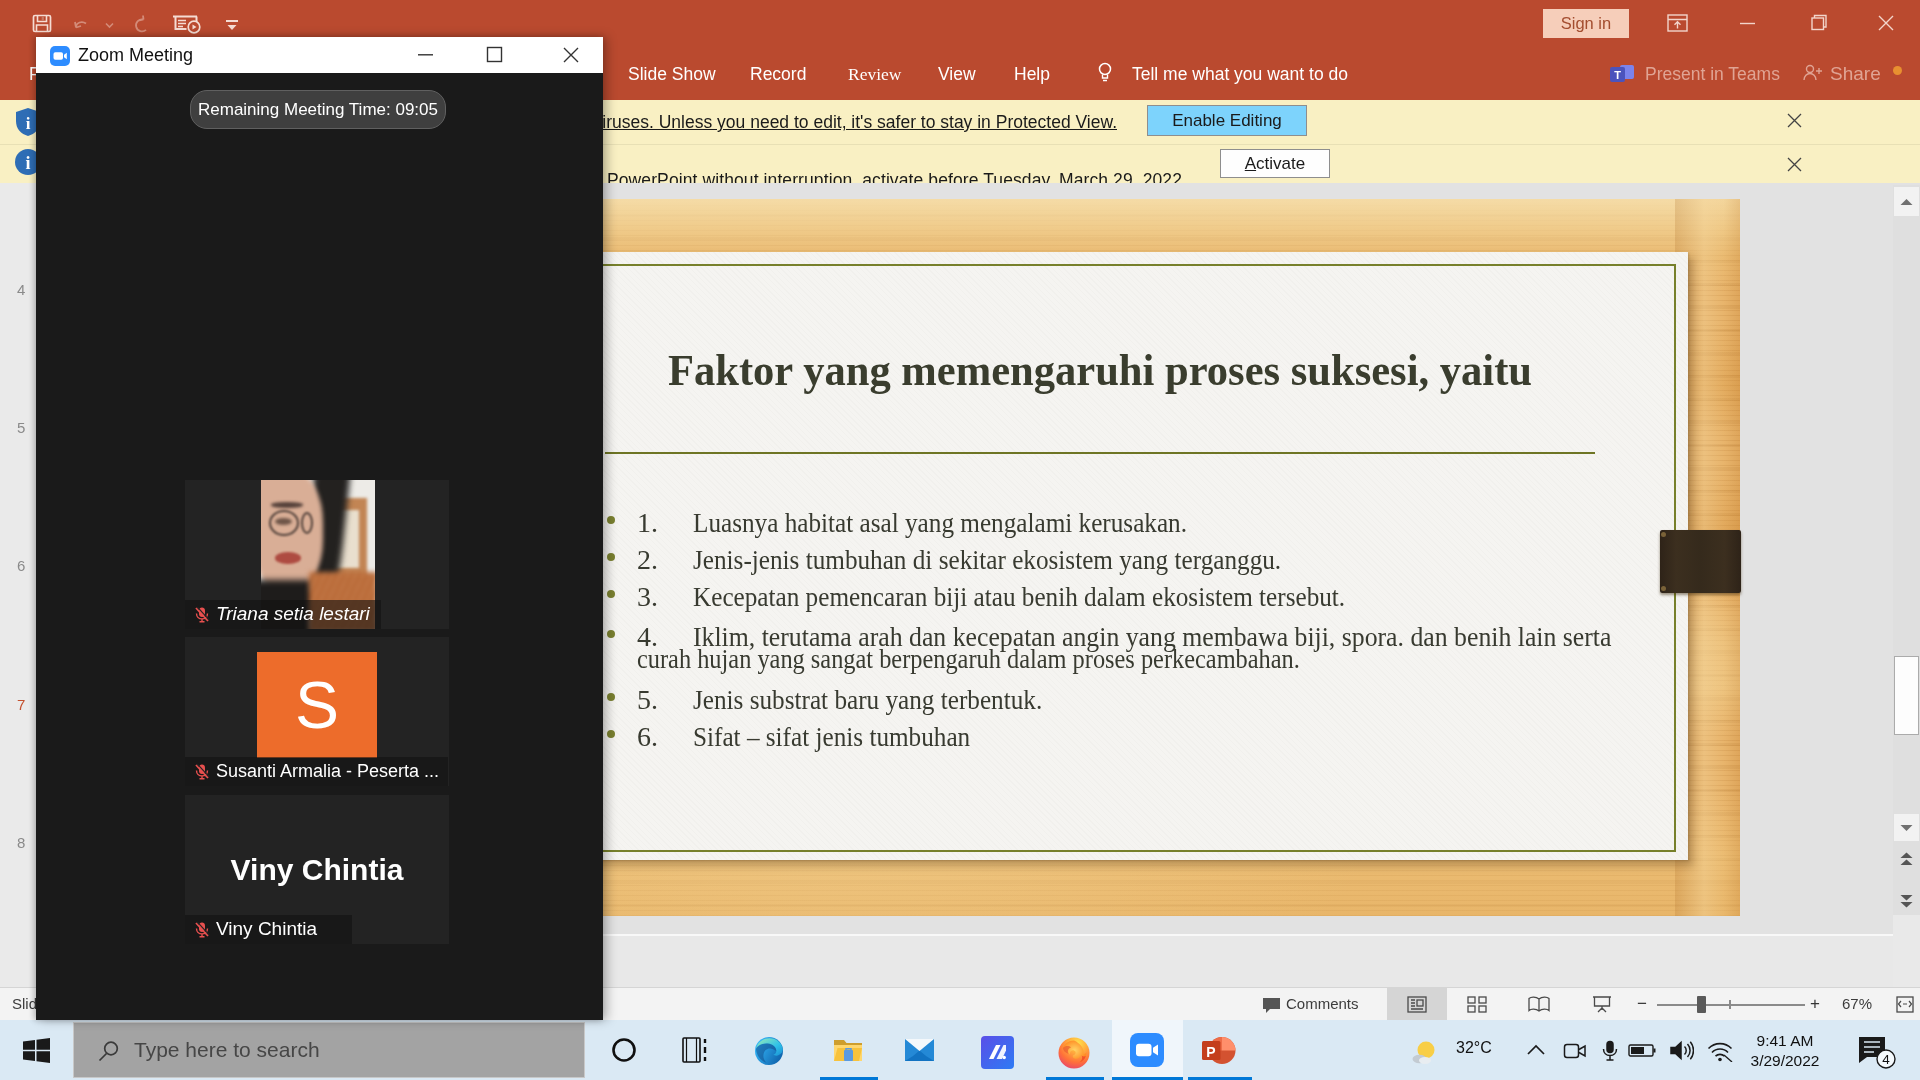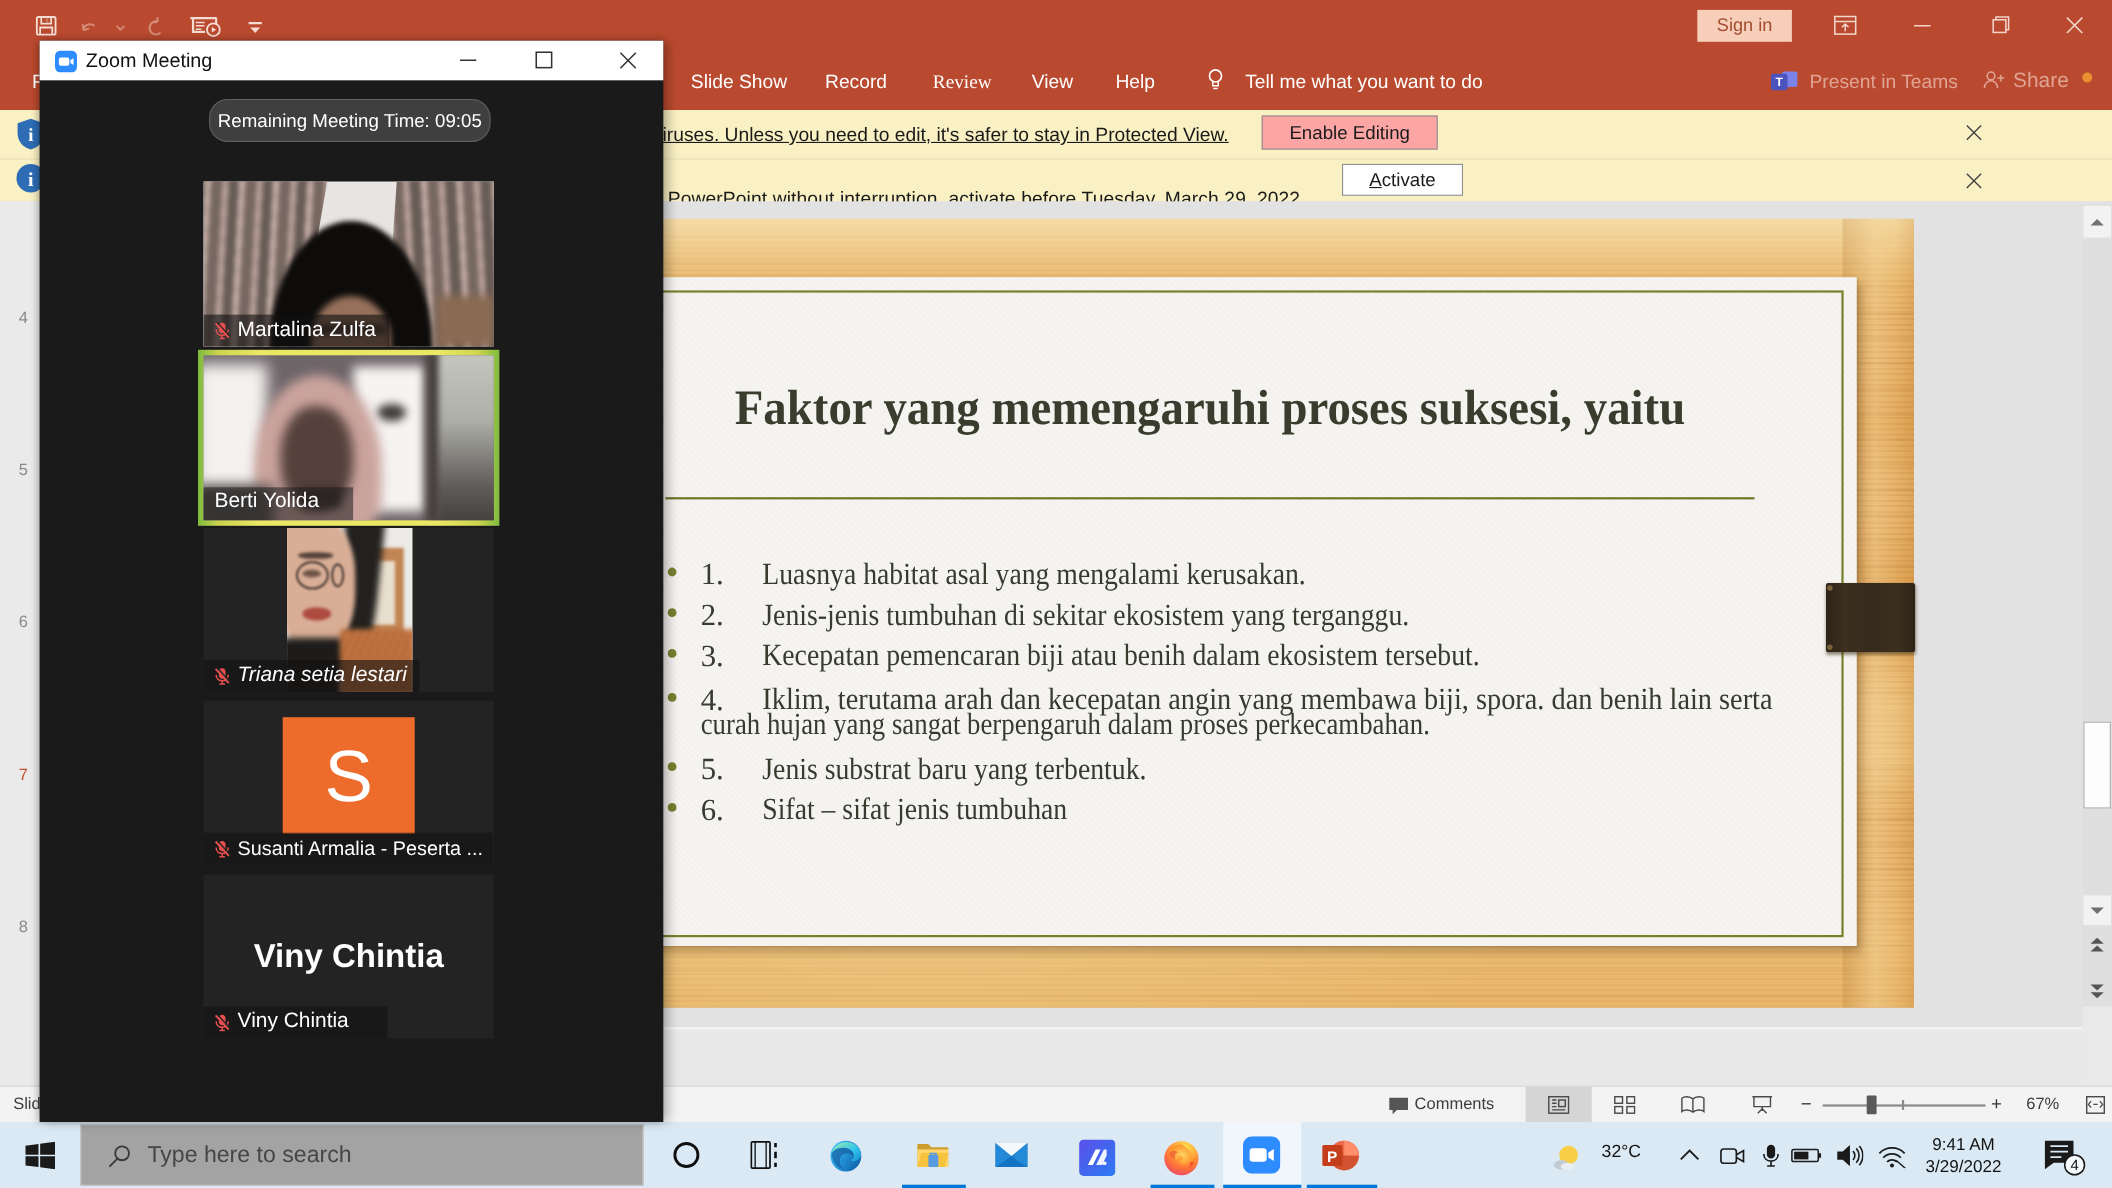--- a/index.html
+++ b/index.html
@@ -76,21 +76,21 @@
   <div class="a" style="left:1830px;top:55px;height:40px;color:#E0A494;font-size:19px;line-height:38px;">Share</div>
   <div class="a" style="left:1893px;top:66px;width:9px;height:9px;border-radius:50%;background:#E89030;"></div>
 </div>
 
 <div class="a" id="msgbar1" style="left:0;top:100px;width:1920px;height:44px;background:#F9F0C3;">
   <svg class="a" style="left:15px;top:7px;" width="26" height="30" viewBox="0 0 26 30">
     <path d="M13 1 L25 5 V14 C25 22 20 27 13 29 C6 27 1 22 1 14 V5 Z" fill="#2E6DB5"></path>
     <text x="13" y="21.5" font-size="17" font-weight="bold" fill="#fff" text-anchor="middle" font-family="Liberation Serif">i</text>
   </svg>
   <div class="a" style="right:803px;top:0;height:44px;color:#1A1A1A;font-size:17.5px;line-height:44px;white-space:nowrap;"><span style="text-decoration:underline;">Be careful—files from the Internet can contain viruses. Unless you need to edit, it's safer to stay in Protected View.</span></div>
-  <div class="a" style="left:1147px;top:5px;width:160px;height:31px;background:#fca5a5;border:1px solid #8E8E8E;color:#1A1A1A;font-size:17px;line-height:29px;text-align:center;">Enable Editing</div>
+  <div class="a" style="left:1147px;top:5px;width:160px;height:31px;background:#7dd3fc;border:1px solid #8E8E8E;color:#1A1A1A;font-size:17px;line-height:29px;text-align:center;">Enable Editing</div>
   <svg class="a" style="left:1786px;top:13px;" width="17" height="16" viewBox="0 0 17 16" stroke="#444" stroke-width="1.3">
         <path d="M2 1 L15 14 M15 1 L2 14"></path>
       </svg>
 </div>
 <div class="a" id="msgbar2" style="left:0;top:144px;width:1920px;height:39px;background:#F9F0C3;border-top:1px solid #E8E0B5;">
   <svg class="a" style="left:14px;top:3px;" width="28" height="28" viewBox="0 0 28 28">
     <circle cx="14" cy="14" r="13" fill="#2E6DB5"></circle>
     <text x="14" y="21" font-size="18" font-weight="bold" fill="#fff" text-anchor="middle" font-family="Liberation Serif">i</text>
   </svg>
   <div class="a" style="left:607px;top:16px;height:38px;color:#1A1A1A;font-size:17.5px;letter-spacing:0.1px;line-height:38px;white-space:nowrap;"><span style="text-decoration:underline;">PowerPoint without interruption, activate before Tuesday, March 29, 2022.</span></div>
@@ -395,58 +395,21 @@
     <div class="a" style="left:42px;top:0;height:36px;line-height:36px;font-size:18px;color:#111;">Zoom Meeting</div>
     <svg class="a" style="left:382px;top:0;" width="186px" height="36" viewBox="0 0 186 36" fill="none" stroke="#333" stroke-width="1.4">
       <path d="M0 17.8 H15"></path>
       <rect x="69.5" y="10.5" width="14" height="14"></rect>
       <path d="M146 11 L160 25 M160 11 L146 25"></path>
     </svg>
   </div>
 
   <div class="a" style="left:154px;top:53px;width:256px;height:39px;background:#3F3F3F;border:1px solid #606060;border-radius:17px;color:#FFF;font-size:17px;line-height:37px;text-align:center;">Remaining Meeting Time: 09:05</div>
 
-  <div class="a" style="left:149px;top:128px;width:264px;height:150px;background:#E8E4E1;overflow:hidden;">
-    <div class="a" style="left:-8px;top:-8px;width:122px;height:166px;filter:blur(2.5px);
-      background:repeating-linear-gradient(93deg,#675B55 0 10px,#CDB6AE 10px 15px,#75665F 15px 26px,#C2A9A1 26px 31px);
-      clip-path:polygon(0 0, 100% 0, 76% 100%, 0 100%);"></div>
-    <div class="a" style="left:158px;top:-8px;width:114px;height:166px;filter:blur(2.5px);
-      background:repeating-linear-gradient(87deg,#C2A9A1 0 5px,#675B55 5px 16px,#CDB6AE 16px 21px,#75665F 21px 32px);
-      clip-path:polygon(16% 0, 100% 0, 100% 100%, 6% 100%);"></div>
-    <div class="a" style="left:212px;top:104px;width:52px;height:46px;background:#8A6A52;filter:blur(4px);"></div>
-    <div class="a" style="left:60px;top:36px;width:148px;height:200px;background:#0E0C0B;border-radius:50% 50% 0 0/ 58% 58% 0 0;filter:blur(2.5px);"></div>
-    <div class="a" style="left:98px;top:104px;width:72px;height:66px;background:#96705A;border-radius:50% 50% 20% 20%/60% 60% 20% 20%;filter:blur(3px);"></div>
-    <div class="a" style="left:100px;top:130px;width:66px;height:9px;background:#4A352B;filter:blur(3px);"></div>
-    <div class="a" style="left:0;bottom:0;height:29px;width:169px;background:rgba(16,16,16,0.6);">
-      <svg class="a" style="left:9px;top:6px;" width="16" height="17" viewBox="0 0 16 17">
-        <path d="M8 1.5 c-1.7 0-3 1.3-3 3 V8 c0 1.7 1.3 3 3 3 s3-1.3 3-3 V4.5 c0-1.7-1.3-3-3-3 Z" fill="#E8504F"></path>
-        <path d="M2.5 7.5 c0 3.2 2.4 5.4 5.5 5.4 s5.5-2.2 5.5-5.4 M8 13 v2.8 M5.5 15.8 h5" stroke="#E8504F" stroke-width="1.4" fill="none"></path>
-        <path d="M2 2 L14 15" stroke="#E8504F" stroke-width="1.8"></path>
-        <path d="M3.2 0.8 L15.2 13.8" stroke="#2A2520" stroke-width="1.2"></path>
-      </svg>
-      <div class="a" style="left:31px;top:3px;font-size:19px;color:#FFF;">Martalina Zulfa</div>
-    </div>
-  </div>
-
-  <div class="a" style="left:144px;top:281px;width:274px;height:160px;background:linear-gradient(90deg,#7FBC3E 0%,#CDD44E 7%,#EAE765 20%,#EAE765 80%,#CDD44E 93%,#7FBC3E 100%);">
-    <div class="a" style="left:5px;top:5px;width:264px;height:150px;background:#6E6569;overflow:hidden;">
-      <div class="a" style="left:-8px;top:8px;width:66px;height:116px;background:#F4F2F0;filter:blur(7px);"></div>
-      <div class="a" style="left:136px;top:10px;width:66px;height:132px;background:#F6F4F2;filter:blur(5px);"></div>
-      <div class="a" style="left:158px;top:44px;width:26px;height:16px;background:#3E3C3A;border-radius:50%;filter:blur(4px);"></div>
-      <div class="a" style="left:202px;top:-4px;width:14px;height:158px;background:#45403E;filter:blur(4px);"></div>
-      <div class="a" style="left:214px;top:-4px;width:54px;height:158px;background:linear-gradient(180deg,#C6C7BF 0%,#AEAFA7 40%,#605C5A 78%,#413E3C 100%);filter:blur(3px);"></div>
-      <div class="a" style="left:46px;top:18px;width:116px;height:150px;background:#CBA39D;border-radius:50% 50% 30% 30%/56% 56% 28% 28%;filter:blur(5px);"></div>
-      <div class="a" style="left:70px;top:46px;width:66px;height:96px;background:#55413C;border-radius:46%;filter:blur(5px);"></div>
-      <div class="a" style="left:88px;top:120px;width:36px;height:18px;background:#3E2F2B;filter:blur(4px);"></div>
-      <div class="a" style="left:-6px;top:118px;width:70px;height:40px;background:#56504E;filter:blur(6px);"></div>
-      <div class="a" style="left:0;bottom:0;height:30px;width:136px;background:rgba(30,30,30,0.55);">
-        <div class="a" style="left:10px;top:2px;font-size:19px;color:#FFF;">Berti Yolida</div>
-      </div>
-    </div>
-  </div>
+
 
   <div class="a" style="left:149px;top:443px;width:264px;height:149px;background:#232323;overflow:hidden;">
     <div class="a" style="left:76px;top:0;width:114px;height:149px;background:#EDEBE7;overflow:hidden;">
       <div class="a" style="left:62px;top:18px;width:44px;height:80px;background:#C28554;filter:blur(1.5px);"></div>
       <div class="a" style="left:69px;top:30px;width:29px;height:58px;background:#E9DFCE;filter:blur(1.5px);"></div>
       <div class="a" style="left:46px;top:-12px;width:36px;height:150px;background:#23211F;border-radius:0 0 50% 30%;filter:blur(3px);transform:rotate(6deg);"></div>
       <div class="a" style="left:-6px;top:-8px;width:68px;height:120px;background:#D9AE96;border-radius:0 42% 44% 38%;filter:blur(2px);"></div>
       <div class="a" style="left:10px;top:22px;width:32px;height:6px;background:#55413A;border-radius:45%;filter:blur(1.5px);"></div>
       <div class="a" style="left:8px;top:30px;width:30px;height:26px;border:2px solid #52423B;border-radius:50%;filter:blur(1.2px);"></div>
       <div class="a" style="left:40px;top:32px;width:12px;height:22px;border:2px solid #52423B;border-radius:50%;filter:blur(1.2px);"></div>

